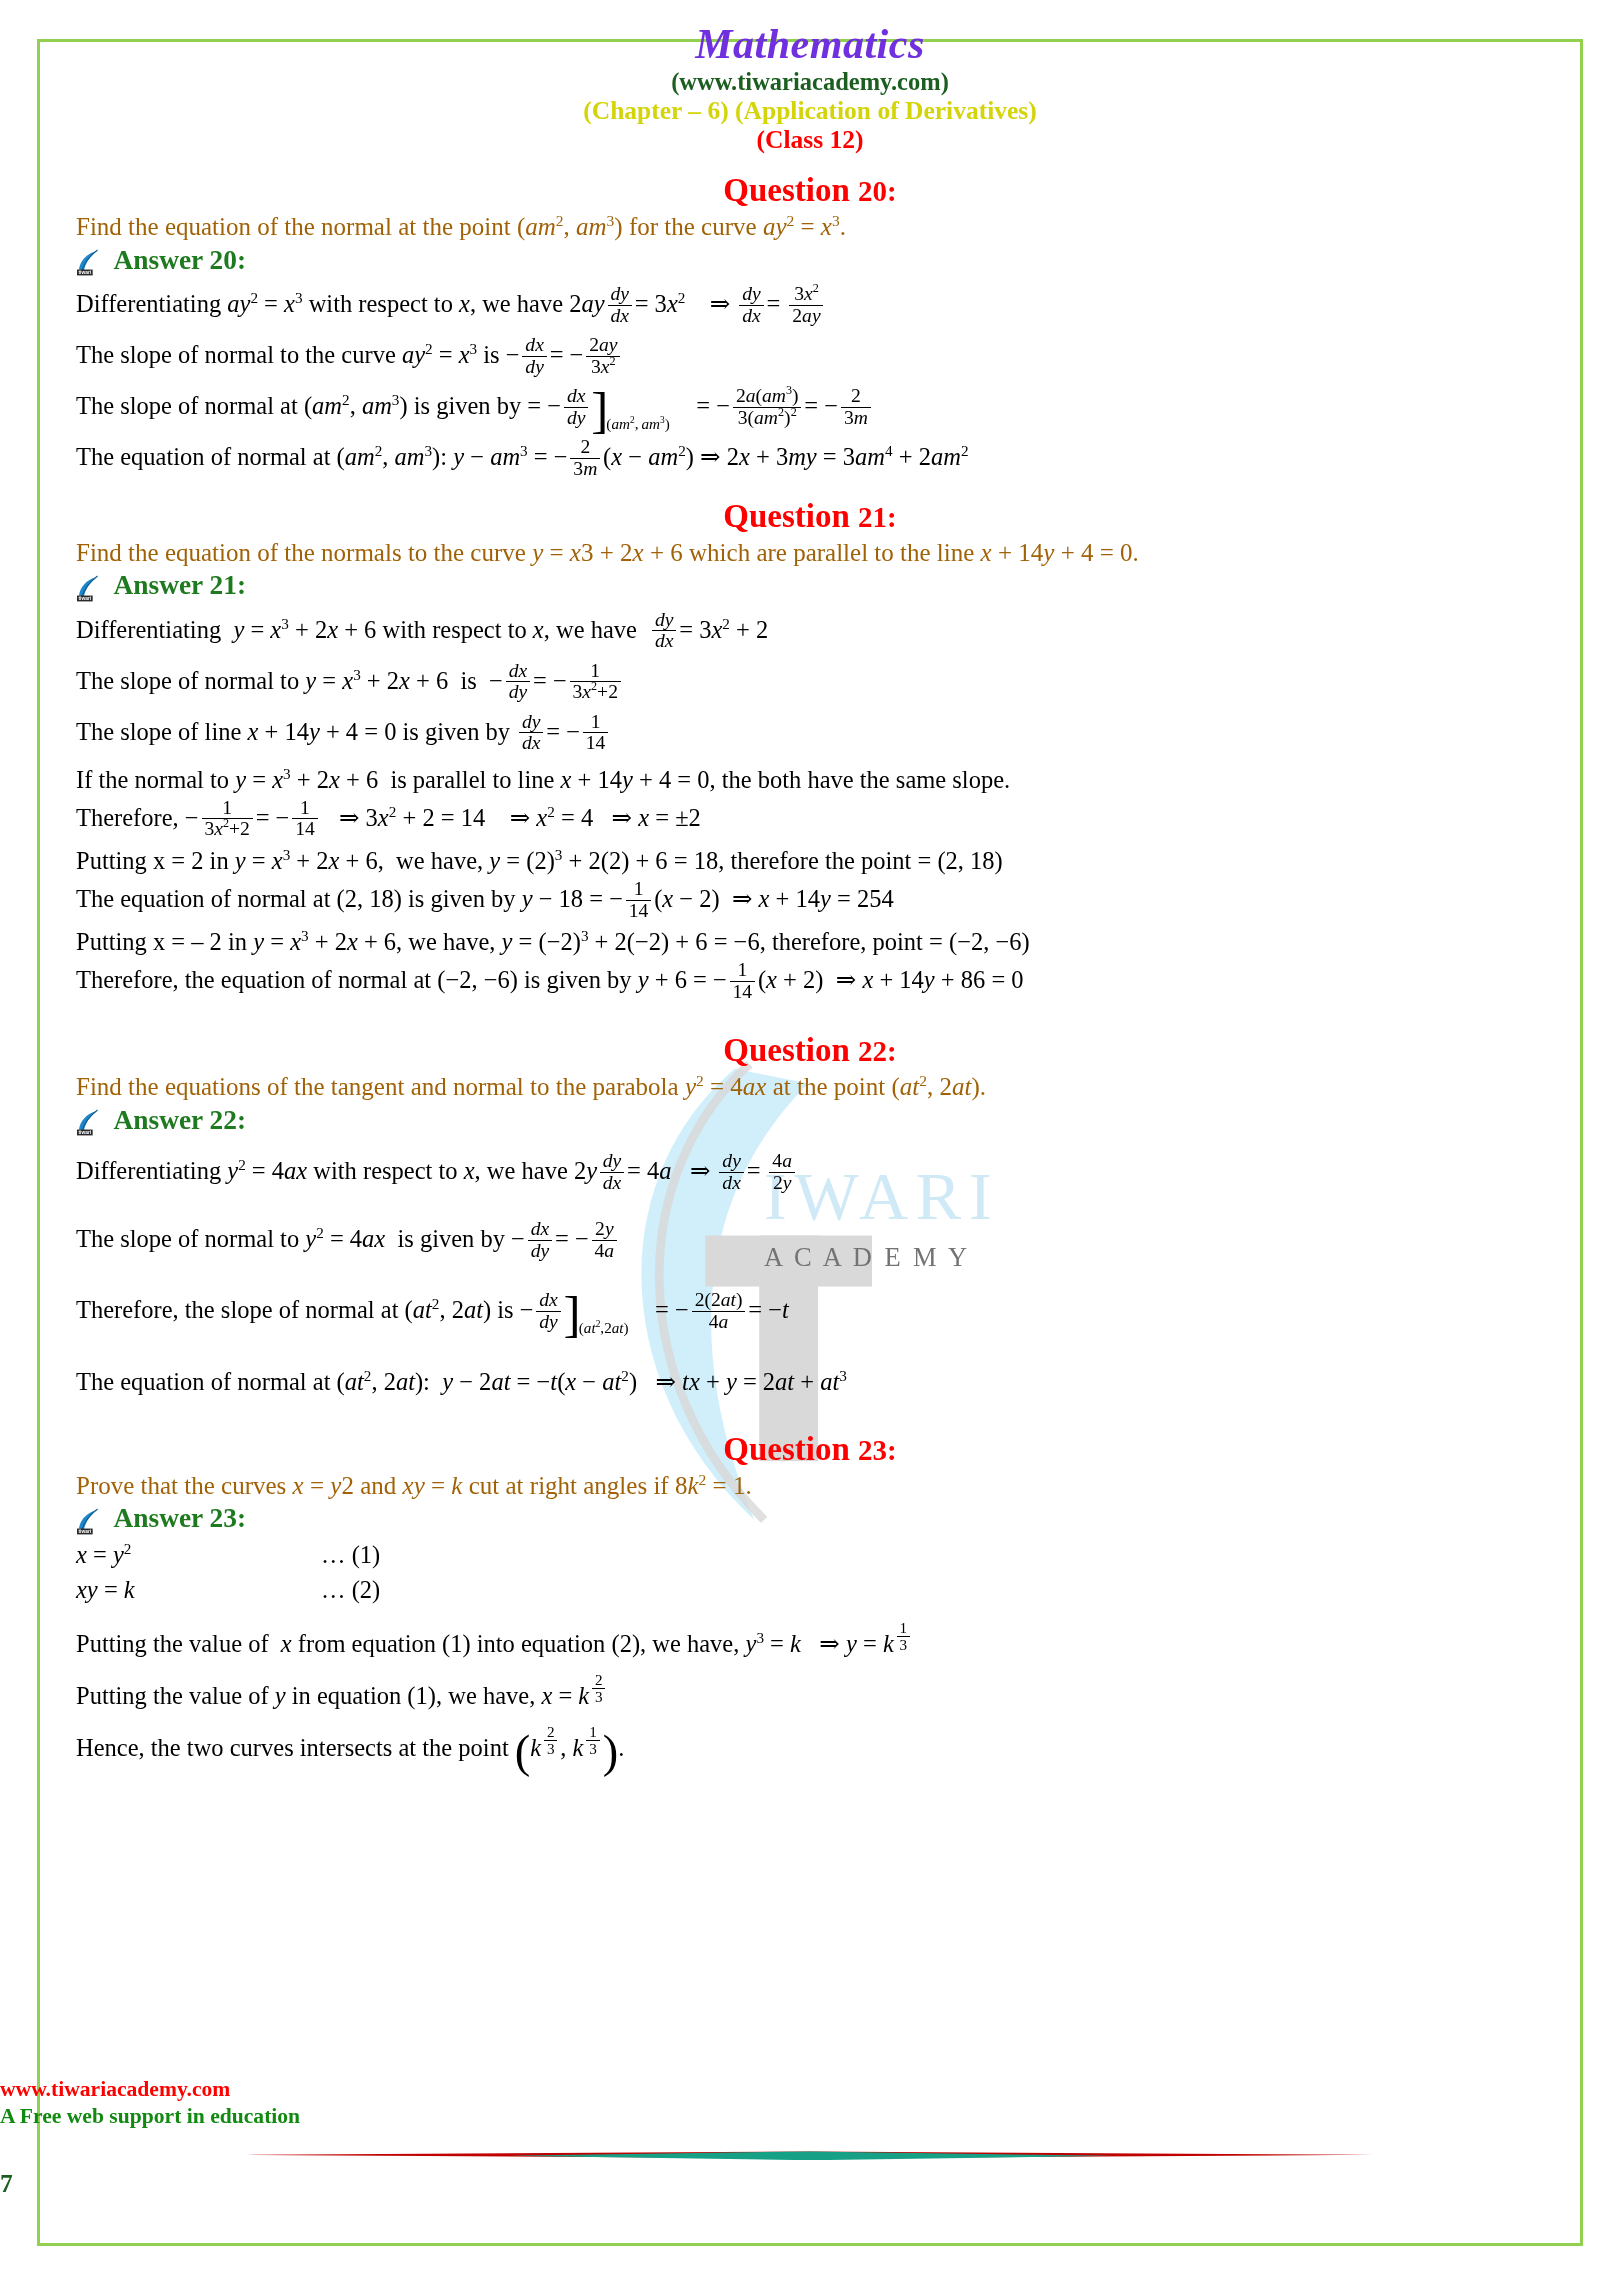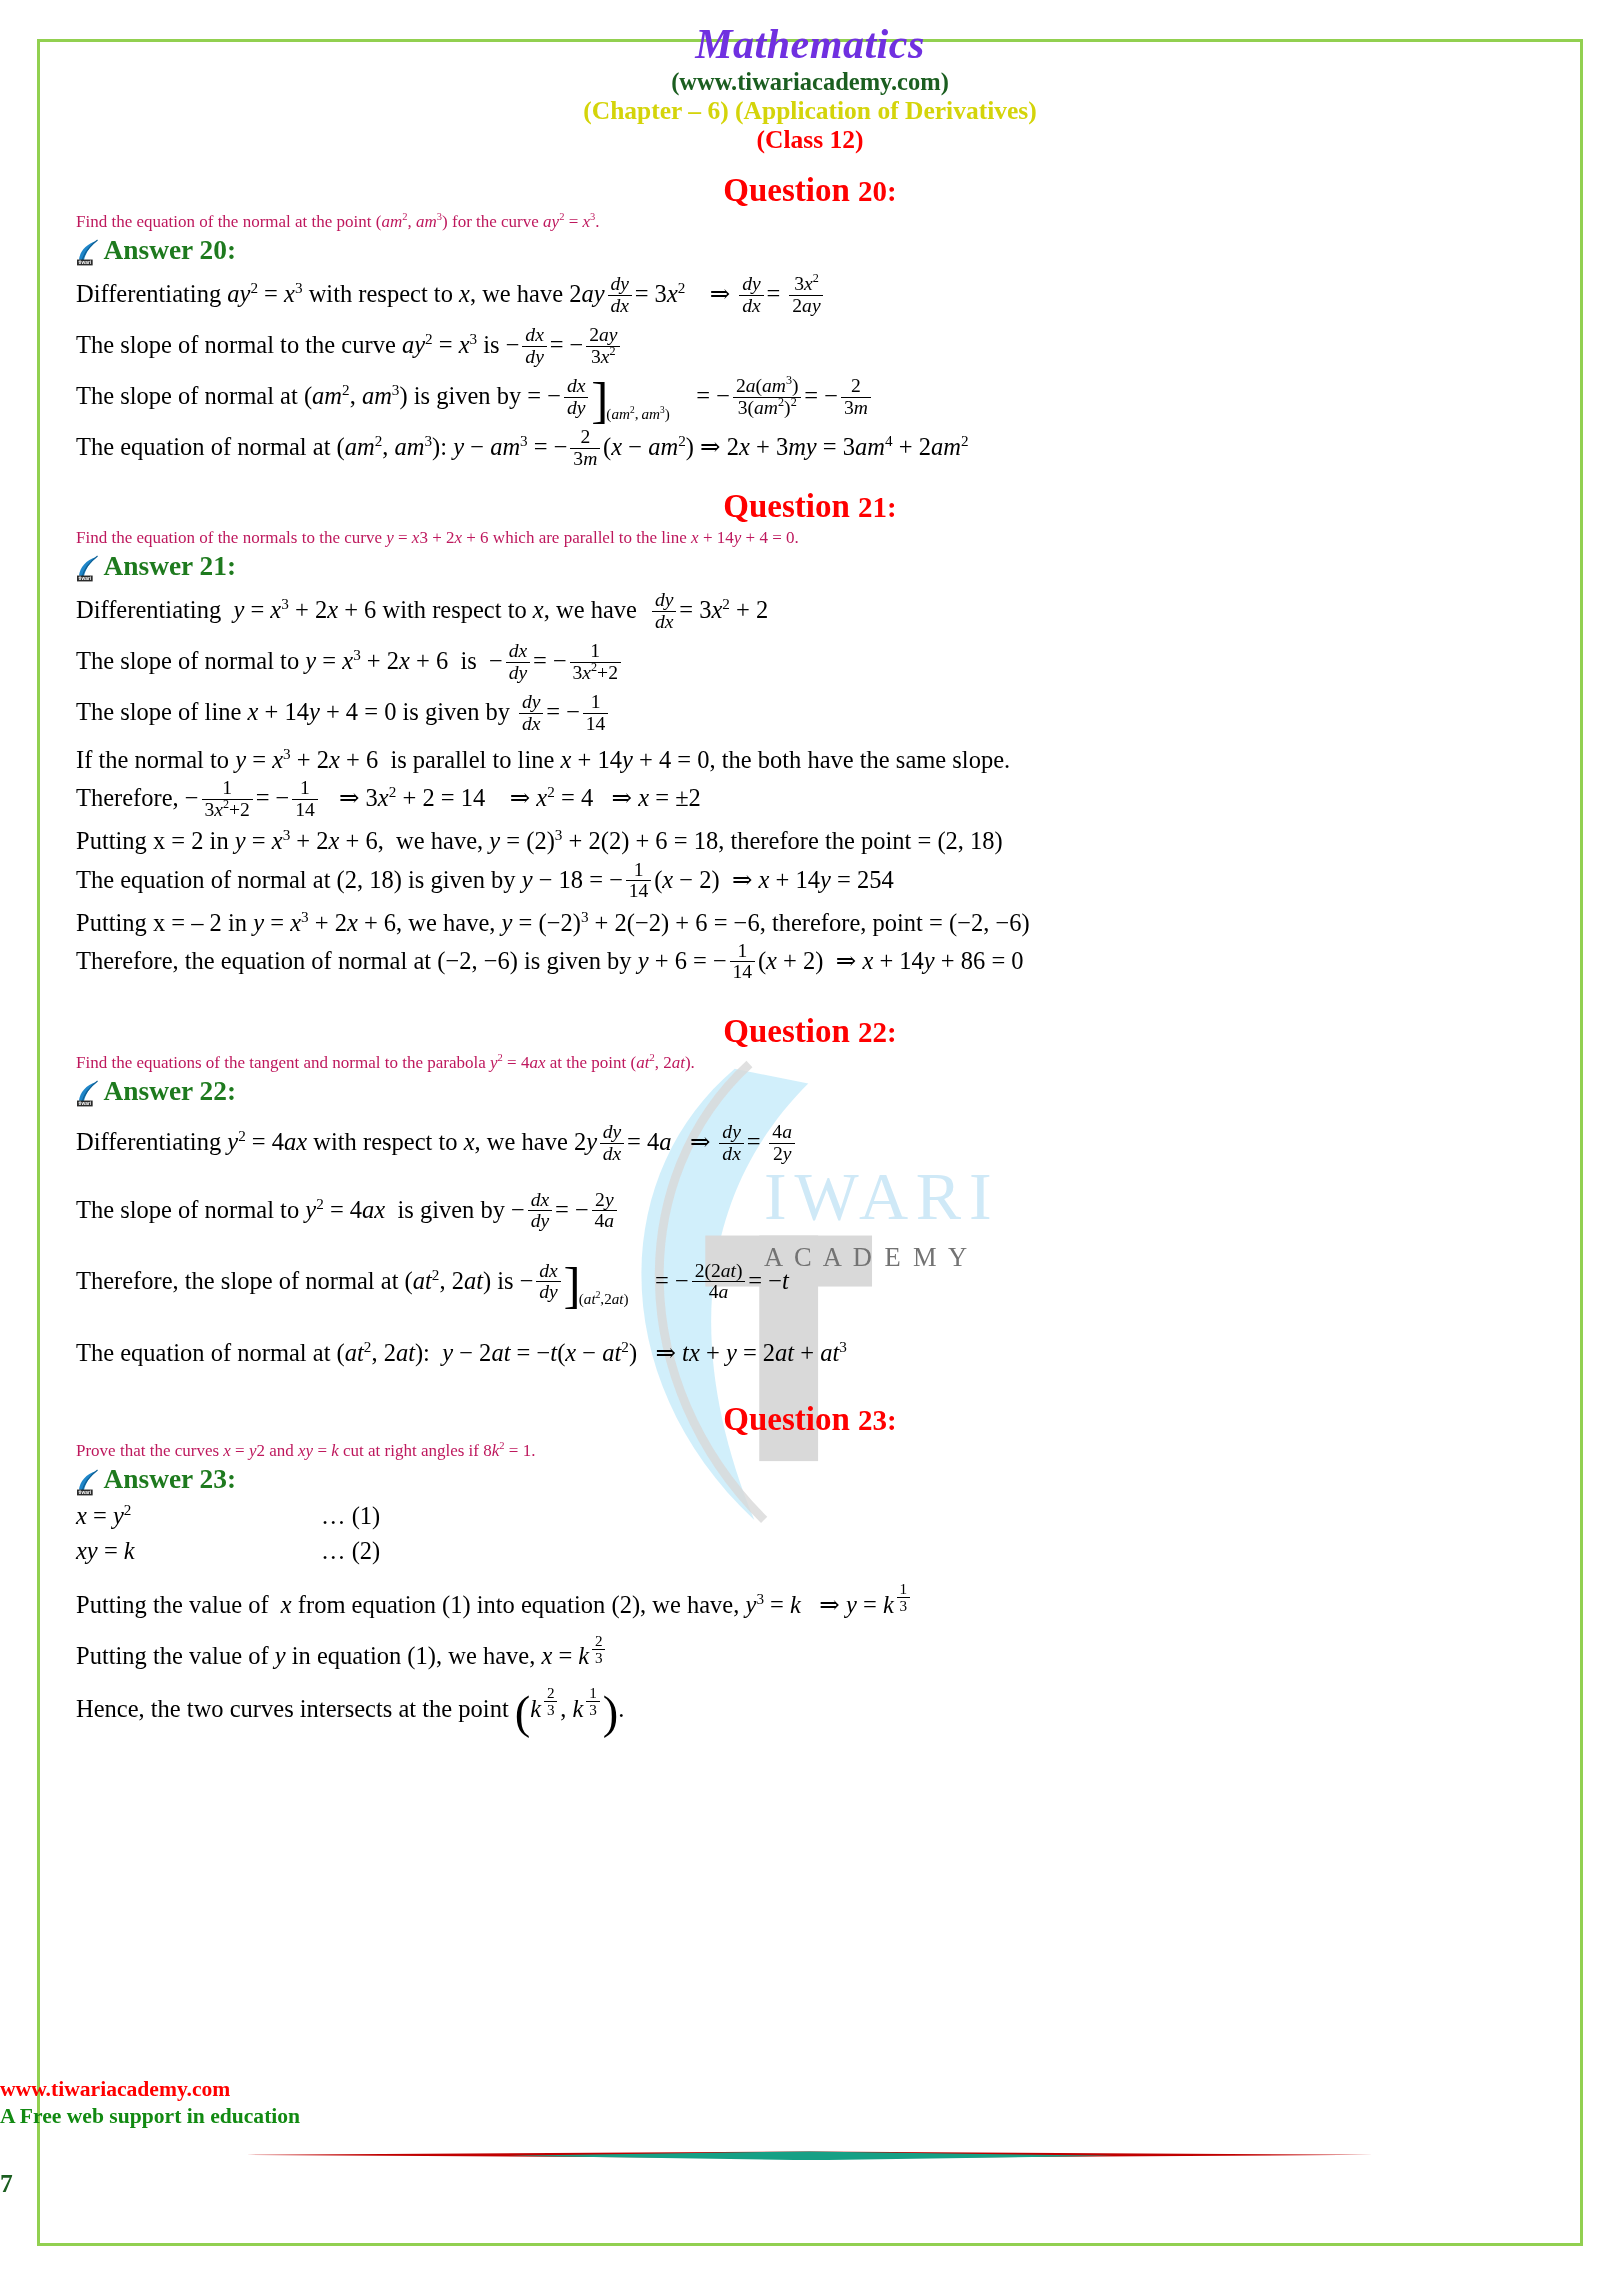--- a/index.html
+++ b/index.html
@@ -86,35 +86,35 @@
     font-weight: bold;
     font-size: 33px;
     line-height: 1.15;
     margin-top: 17.6px;
     margin-bottom: 2px;
     text-align: center;
   }
   .q-head .num { font-size: 29px; }
 
   .q-text {
-    color: #be185d;
-    font-size: 17px;
+    color: #a16207;
+    font-size: 25px;
     line-height: 1.22;
     margin: 0 0 1px 0;
   }
 
   .a-head {
     color: #1e7a1e;
     font-weight: bold;
     font-size: 27.4px;
     line-height: 1.2;
     margin: 0 0 3.9px 0;
     display: flex;
     align-items: flex-end;
-    gap: 2px;
+    gap: 12px;
   }
   .quill {
     display: inline-block;
     width: 25.5px;
     height: 27.4px;
     position: relative;
     flex: 0 0 auto;
   }
 
   .line {

